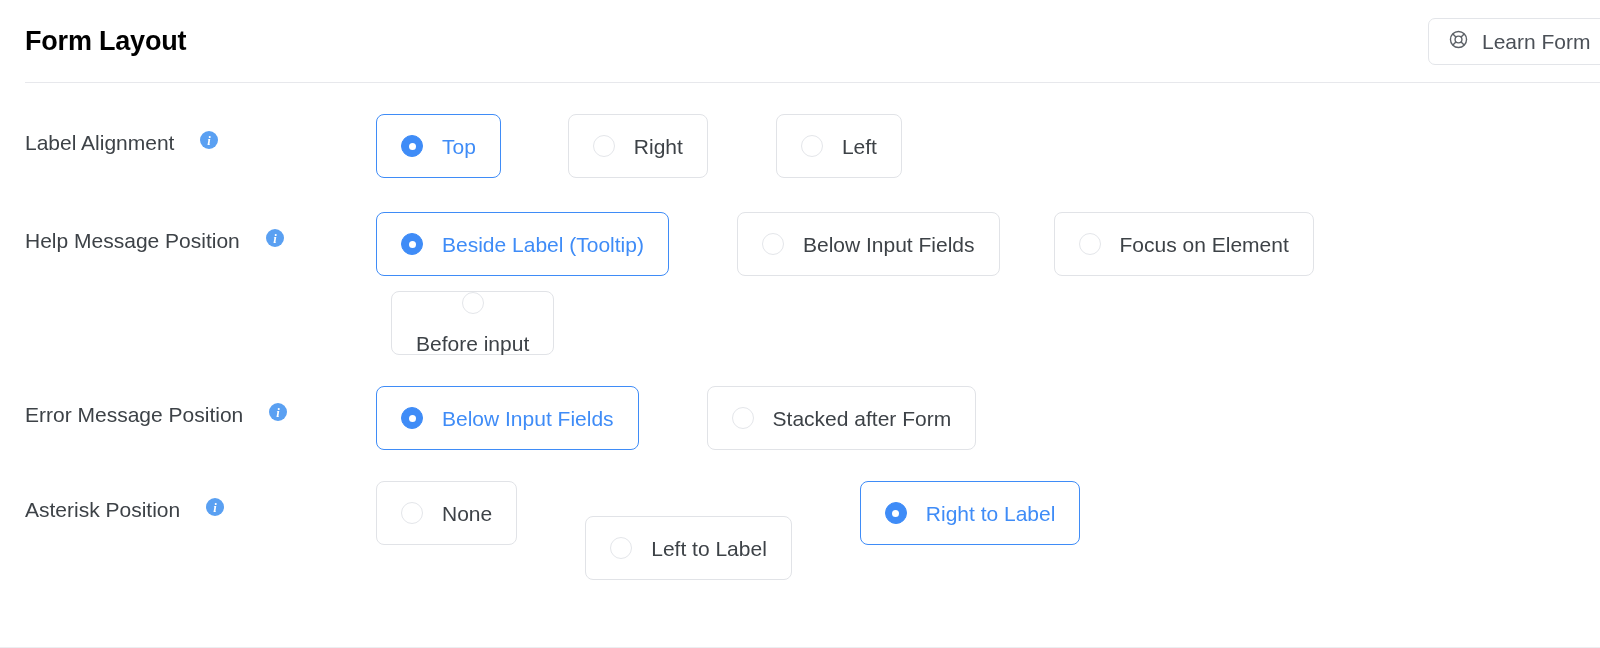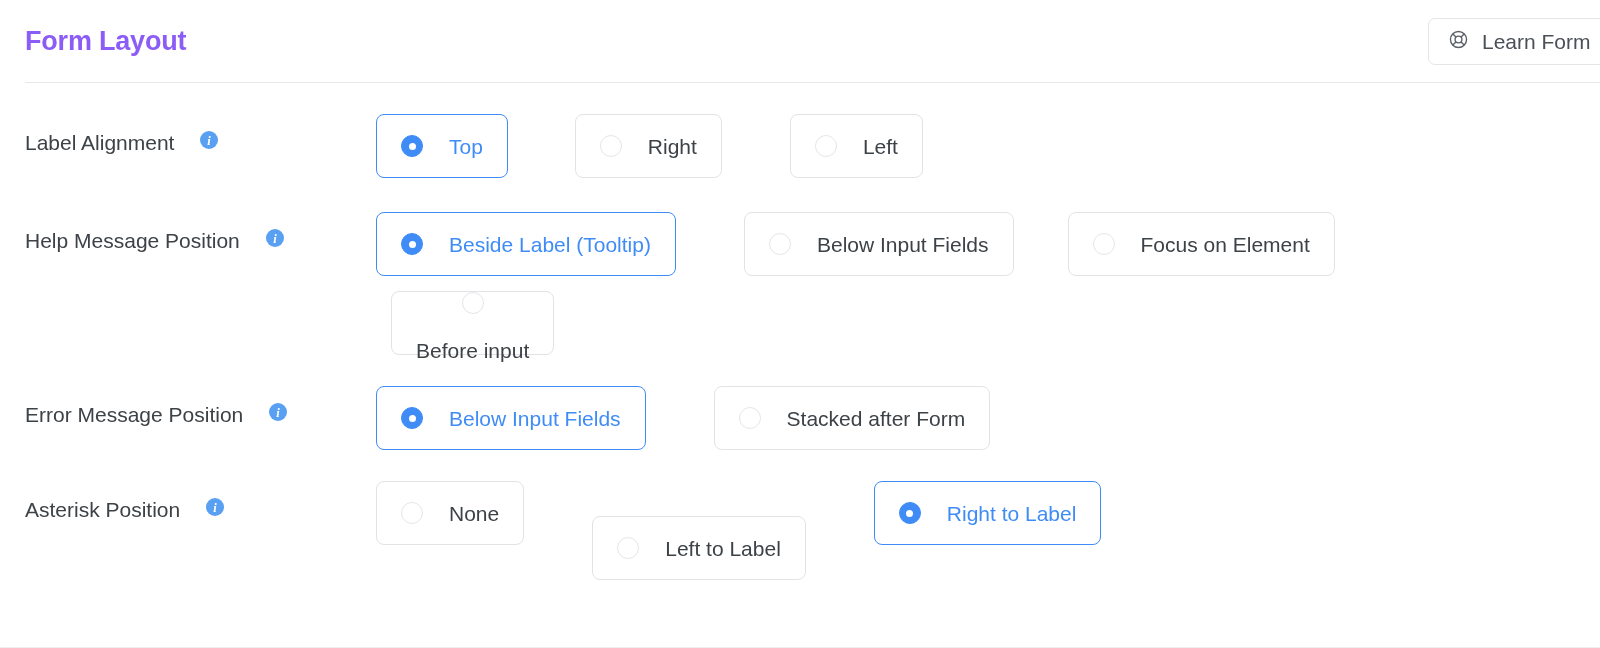--- a/index.html
+++ b/index.html
@@ -26,21 +26,21 @@
     height: 83px;
     padding: 0 25px;
     display: flex;
     align-items: center;
     justify-content: space-between;
   }
 
   .panel-title {
     font-size: 27px;
     font-weight: bold;
-    color: #8b5cf6;
+    color: #000000;
     letter-spacing: -0.2px;
     line-height: 1;
   }
 
   .header-divider {
     position: absolute;
     left: 25px;
     right: 0;
     bottom: 0;
     height: 1px;
@@ -105,21 +105,21 @@
     display: flex;
     flex-wrap: wrap;
     align-items: flex-start;
   }
 
   
   .radio-card {
     height: 64px;
     display: inline-flex;
     align-items: center;
-    gap: 26px;
+    gap: 19px;
     padding: 0 24px;
     border: 1px solid #e1e3e7;
     border-radius: 8px;
     background: #ffffff;
     cursor: pointer;
     white-space: nowrap;
   }
 
   .radio-card.selected { border-color: #3f8cf7; }
 

